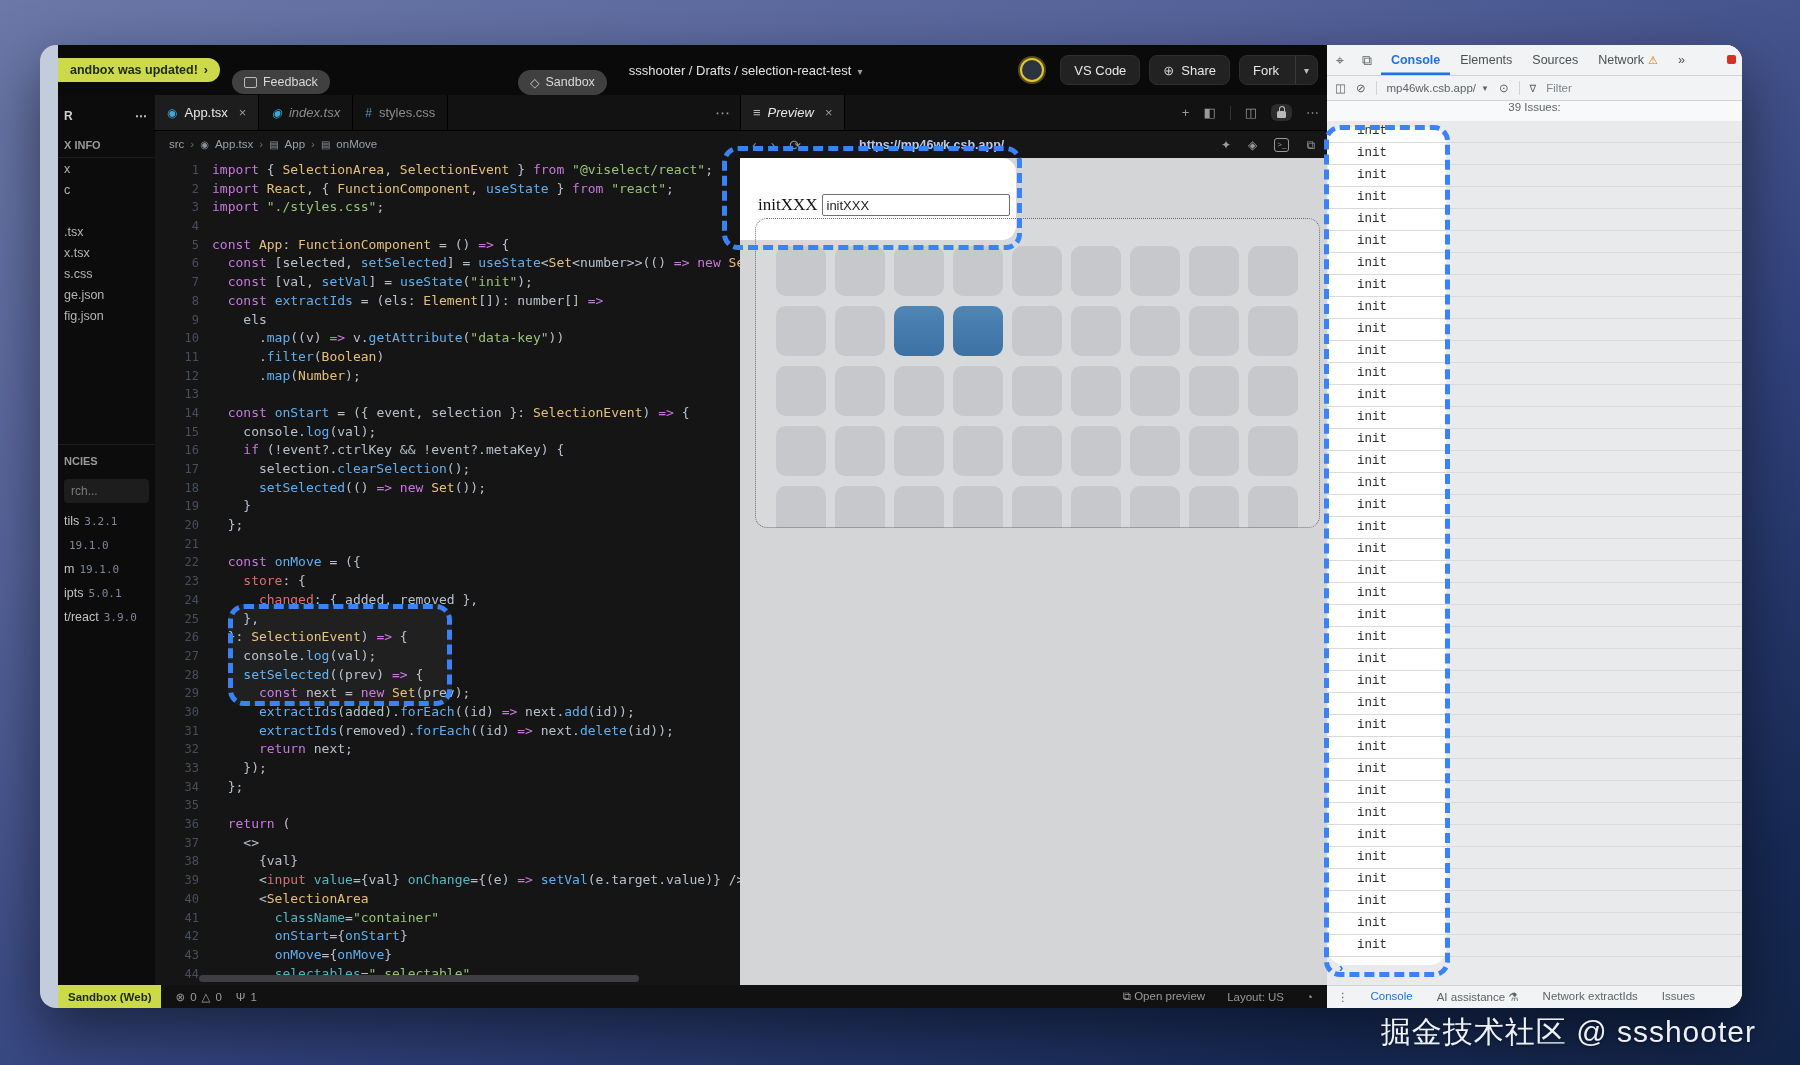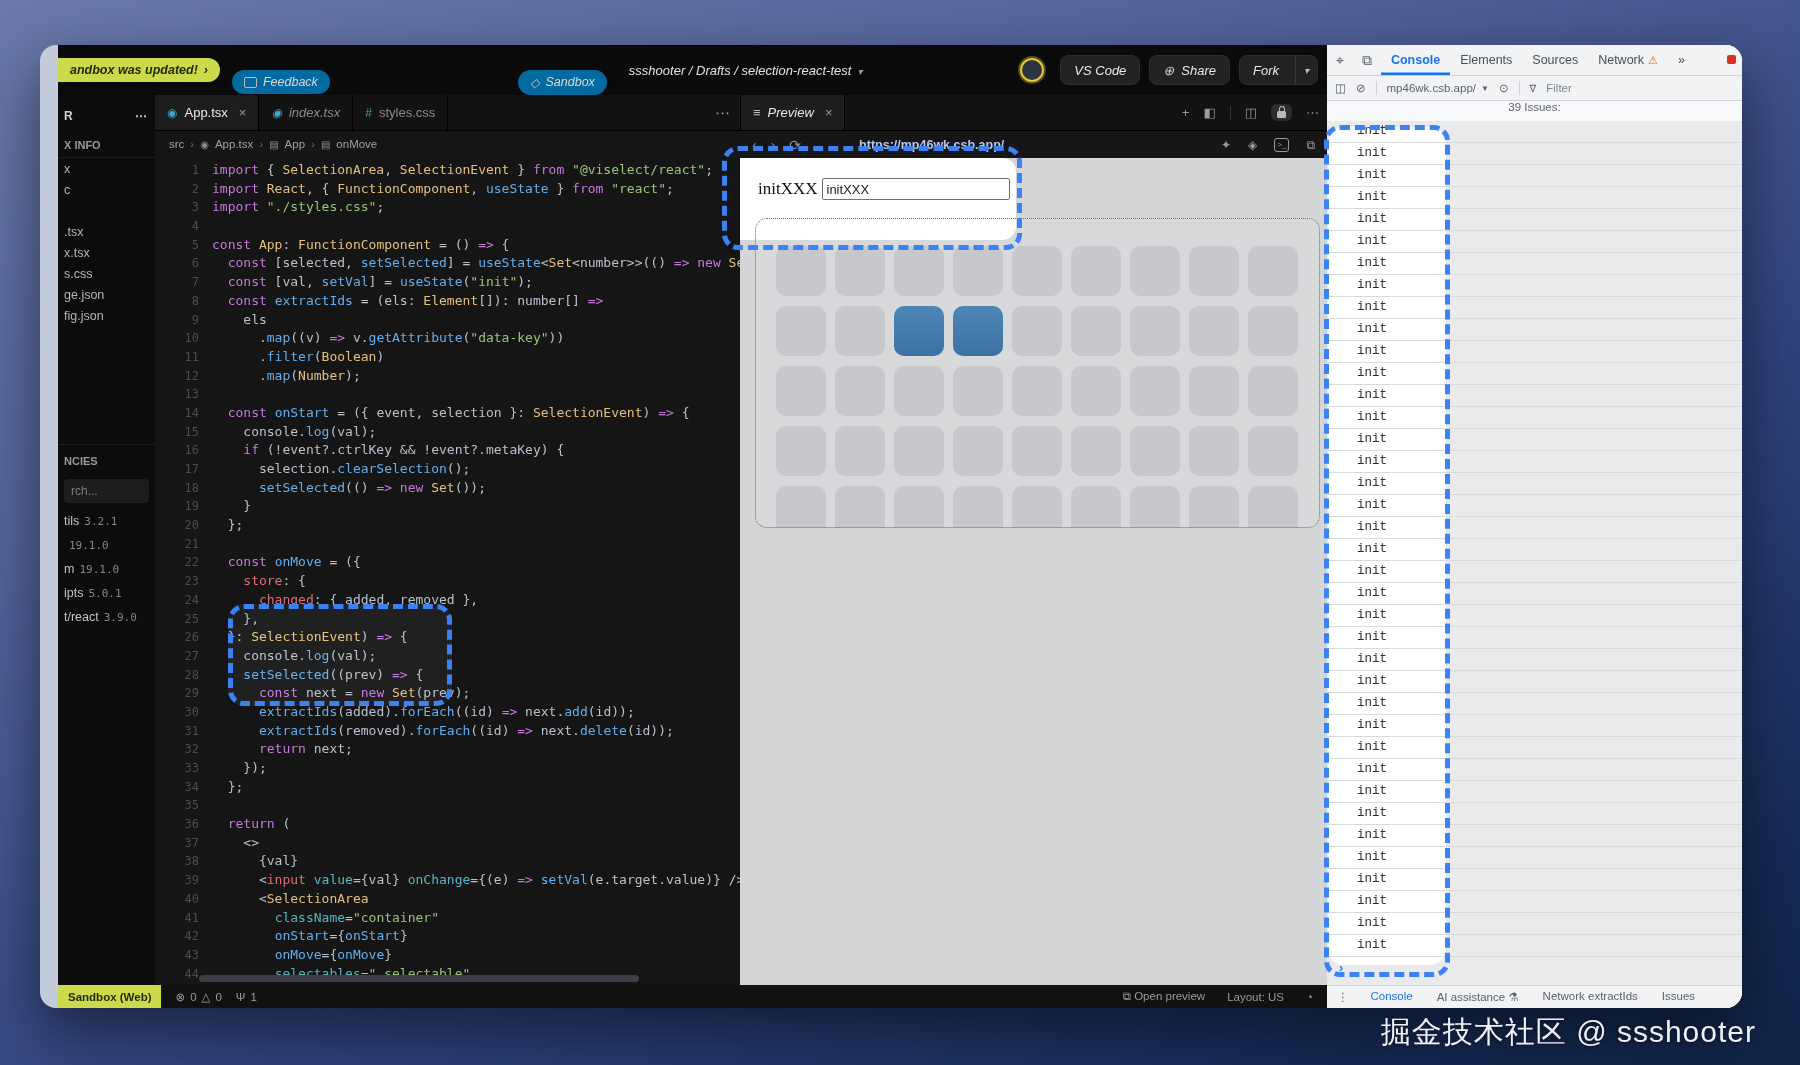--- a/index.html
+++ b/index.html
@@ -4,26 +4,26 @@
 <style>
   html,body{margin:0;padding:0;width:1800px;height:1065px;overflow:hidden;
     font-family:"Liberation Sans",sans-serif;}
   .bg{position:absolute;inset:0;
     background:linear-gradient(155deg,#6b78a8 0%,#55639a 30%,#31427c 62%,#172a55 88%,#122447 100%);}
   .window{position:absolute;left:40px;top:45px;width:1702px;height:963px;
     background:#c3ccda;border-radius:16px;overflow:hidden;
     box-shadow:0 24px 60px rgba(0,0,0,.5);}
   
   .hdr{position:absolute;left:18px;top:0;width:1269px;height:50px;background:#0a0a0a;
-    display:flex;align-items:center;font-style:italic;}
+    display:flex;align-items:center;}
   .pill{display:inline-flex;align-items:center;gap:6px;border-radius:999px;
     padding:5px 12px;font-size:12.5px;white-space:nowrap;}
   .pill.lime{background:#ccd94a;color:#1e2a06;font-weight:bold;margin-left:0;
     border-top-left-radius:0;border-bottom-left-radius:0;}
-  .pill.dark{background:#0369a1;color:#d9d9d9;margin-top:24px;}
+  .pill.dark{background:#404040;color:#d9d9d9;margin-top:24px;}
   .bubble{width:11px;height:9px;border:1.5px solid #bbb;border-radius:2px;display:inline-block;}
   .crumb{color:#e3e3e3;font-size:13px;margin-left:22px;white-space:nowrap;}
   .caret{color:#9a9a9a;font-size:10px;padding-left:6px;}
   .hspace{flex:1;}
   .avatar{width:20px;height:20px;border-radius:50%;background:#2c3440;
     border:2px solid #e4c535;box-shadow:0 0 0 2px rgba(228,197,53,.35);margin-right:16px;}
   .btn{background:#222;border:1px solid #2e2e2e;color:#e8e8e8;font-size:13px;
     border-radius:8px;height:28px;display:inline-flex;align-items:center;gap:7px;
     padding:0 13px;margin-right:9px;white-space:nowrap;}
   .btn .ico{color:#cfcfcf;font-size:13px;}
@@ -81,21 +81,21 @@
     border:1.5px solid #b9b9b9;border-bottom:none;border-radius:4px 4px 0 0;box-sizing:border-box;}
   .urlbar{height:28px;background:#161616;display:flex;align-items:center;
     color:#8f8f8f;font-size:13px;position:relative;}
   .urlbar .nav{display:flex;gap:14px;padding-left:12px;font-size:14px;color:#8f8f8f;}
   .urlbar .url{margin-left:58px;color:#b9c8ea;font-size:12.5px;font-weight:bold;}
   .urlbar .acts{position:absolute;right:12px;display:flex;gap:17px;color:#9a9a9a;font-size:12px;}
   .termico{border:1px solid #9a9a9a;border-radius:3px;font-size:8px;padding:0 2px;line-height:11px;}
   .page{position:absolute;left:0;top:63px;width:587px;height:827px;background:#d3d5d7;overflow:hidden;}
   .spot{position:absolute;left:-16px;top:0;width:292px;height:82px;background:#fff;
     border-radius:14px;z-index:1;}
-  .prow{position:absolute;left:0;top:0;z-index:2;display:flex;align-items:center;}
+  .prow{position:absolute;left:0;top:16px;z-index:2;display:flex;align-items:center;}
   .plabel{font-family:"Liberation Serif",serif;font-size:17px;color:#111;
     margin:20px 0 0 18px;}
   .pinput{margin:20px 0 0 4px;width:178px;height:20px;border:1px solid #707070;
     border-radius:2px;background:#fff;font-size:13px;color:#222;padding:0 4px;
     font-family:"Liberation Sans",sans-serif;}
   .cfill{position:absolute;left:15px;top:60px;width:565px;height:310px;
     background:#d7d9db;border-radius:12px;z-index:0;overflow:hidden;}
   .cborder{position:absolute;left:15px;top:60px;width:565px;height:310px;
     border:1px dotted #6d6d6d;border-radius:12px;z-index:3;pointer-events:none;box-sizing:border-box;}
   .grid{position:absolute;left:21px;top:28px;display:grid;

